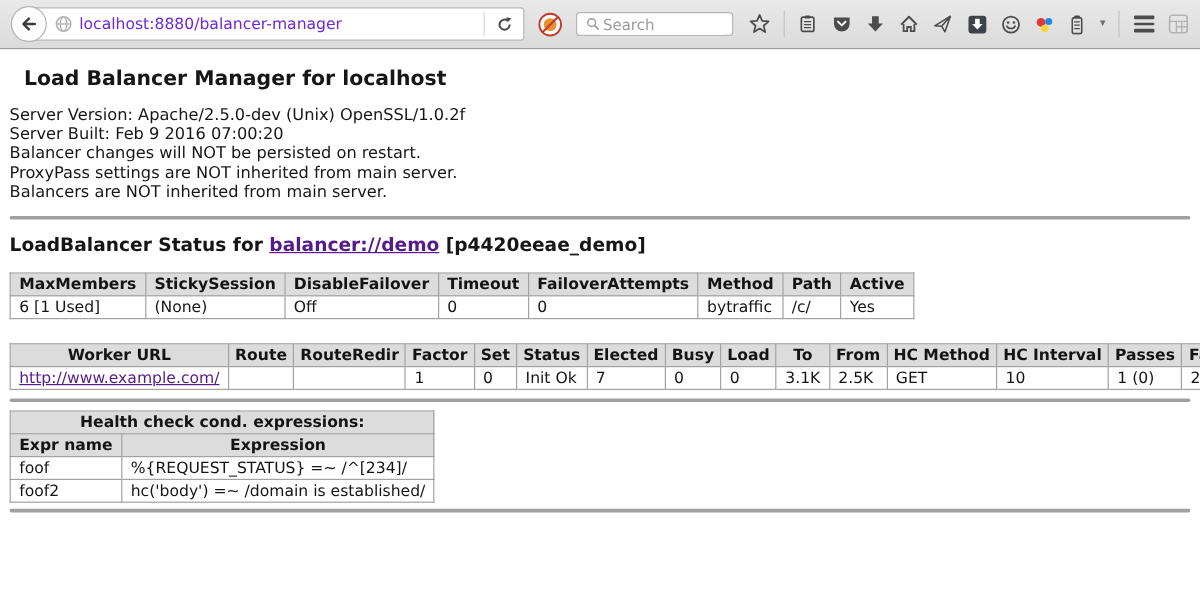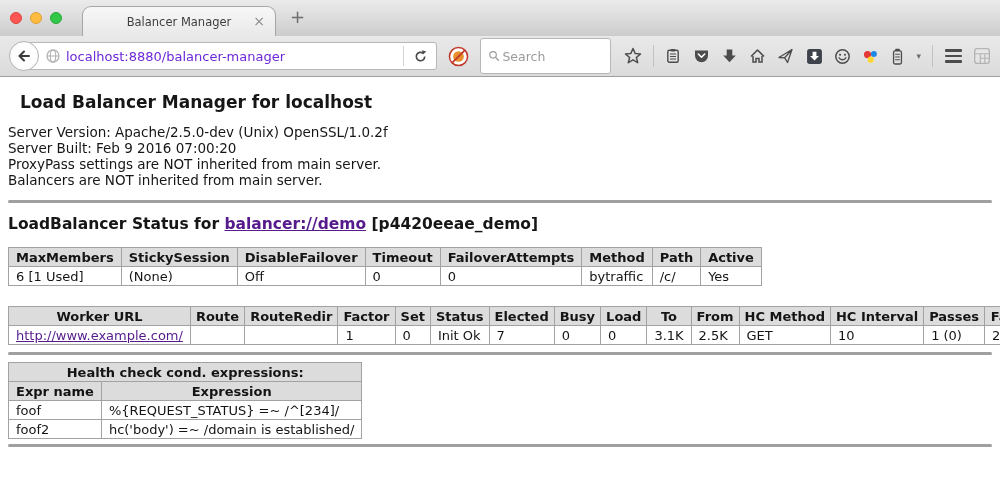--- a/index.html
+++ b/index.html
@@ -26,21 +26,21 @@
   .backbtn { position:absolute; left:0; top:0; width:30px; height:30px; border-radius:50%;
              background:#fdfdfd; border:1px solid #b2b2b2; z-index:2;
              display:flex; align-items:center; justify-content:center; }
   .urlbar { position:absolute; left:15px; right:0; top:1px; height:28px; background:#fff;
             border:1px solid #b7b7b7; border-radius:3px; display:flex; align-items:center; padding-left:20px; }
   .urlbar input { flex:1; border:none; outline:none; font-family:"DejaVu Sans",sans-serif; font-size:13px;
                   color:#6d28d9; background:transparent; padding:0 5px; }
   .url-divider { width:1px; height:20px; background:#d6d6d6; }
   .reloadbtn { width:32px; display:flex; justify-content:center; align-items:center; }
   .blockbtn { margin:0 11px; flex:none; display:flex; align-items:center; }
-  .searchbar { width:131px; height:36px; background:#fff; border:1px solid #b7b7b7; border-radius:3px;
+  .searchbar { width:131px; height:20px; background:#fff; border:1px solid #b7b7b7; border-radius:3px;
                display:flex; align-items:center; padding:0 7px; flex:none; }
   .searchbar input { width:100%; border:none; outline:none; font-family:"DejaVu Sans",sans-serif;
                      font-size:12.5px; color:#333; }
   .searchbar input::placeholder { color:#9b9b9b; }
   .tool-icons { display:flex; align-items:center; margin-left:13px; flex:1; justify-content:space-between; }
   .tbdiv { width:1px; height:22px; background:#c2c2c2; }
   .hamburger { display:flex; flex-direction:column; gap:3px; }
   .hamburger span { display:block; width:17px; height:2.5px; background:#4c4c4c; border-radius:1px; }
   .icon-btn { display:flex; align-items:center; justify-content:center; }
   .caret { font-size:9px; color:#6f6f6f; }
@@ -64,32 +64,20 @@
   .health-table { margin-top:7px;padding-left:48px; }
   .health-table td.left { min-width:230px; }
   hr.rule.tight { margin:7px 0; }
   hr.rule.bottom { margin:5px 0 0; }
 </style>
 </head>
 <body>
 
 <div class="window">
 
-  <div class="titlebar">
-    <div class="lights">
-      <span class="light red"></span>
-      <span class="light yellow"></span>
-      <span class="light green"></span>
-    </div>
-    <div class="tab">
-      <span>Balancer Manager</span>
-      <span class="tab-close">×</span>
-    </div>
-    <div class="newtab">+</div>
-  </div>
 
   <div class="toolbar">
     <div class="urlgroup">
       <div class="backbtn">
         <svg width="16" height="16" viewBox="0 0 16 16">
           <path d="M13 8 H4 M8 3.5 L3.5 8 L8 12.5" stroke="#3a3a3a" stroke-width="2" fill="none" stroke-linecap="round" stroke-linejoin="round"></path>
         </svg>
       </div>
       <div class="urlbar">
         <svg width="16" height="16" viewBox="0 0 16 16">
@@ -203,20 +191,21 @@
       </span>
     </div>
   </div>
 
   <div class="content">
     <h1 class="pgtitle">Load Balancer Manager for localhost</h1>
 
     <div class="sinfo">
       <div>Server Version: Apache/2.5.0-dev (Unix) OpenSSL/1.0.2f</div>
       <div>Server Built: Feb 9 2016 07:00:20</div>
+      <div>Balancer changes will NOT be persisted on restart.</div>
       <div>ProxyPass settings are NOT inherited from main server.</div>
       <div>Balancers are NOT inherited from main server.</div>
     </div>
 
     <hr class="rule">
 
     <h3 class="bheading">
       <span>LoadBalancer Status for</span>
       <a href="#" class="blink">balancer://demo</a>
       <span>[p4420eeae_demo]</span>

